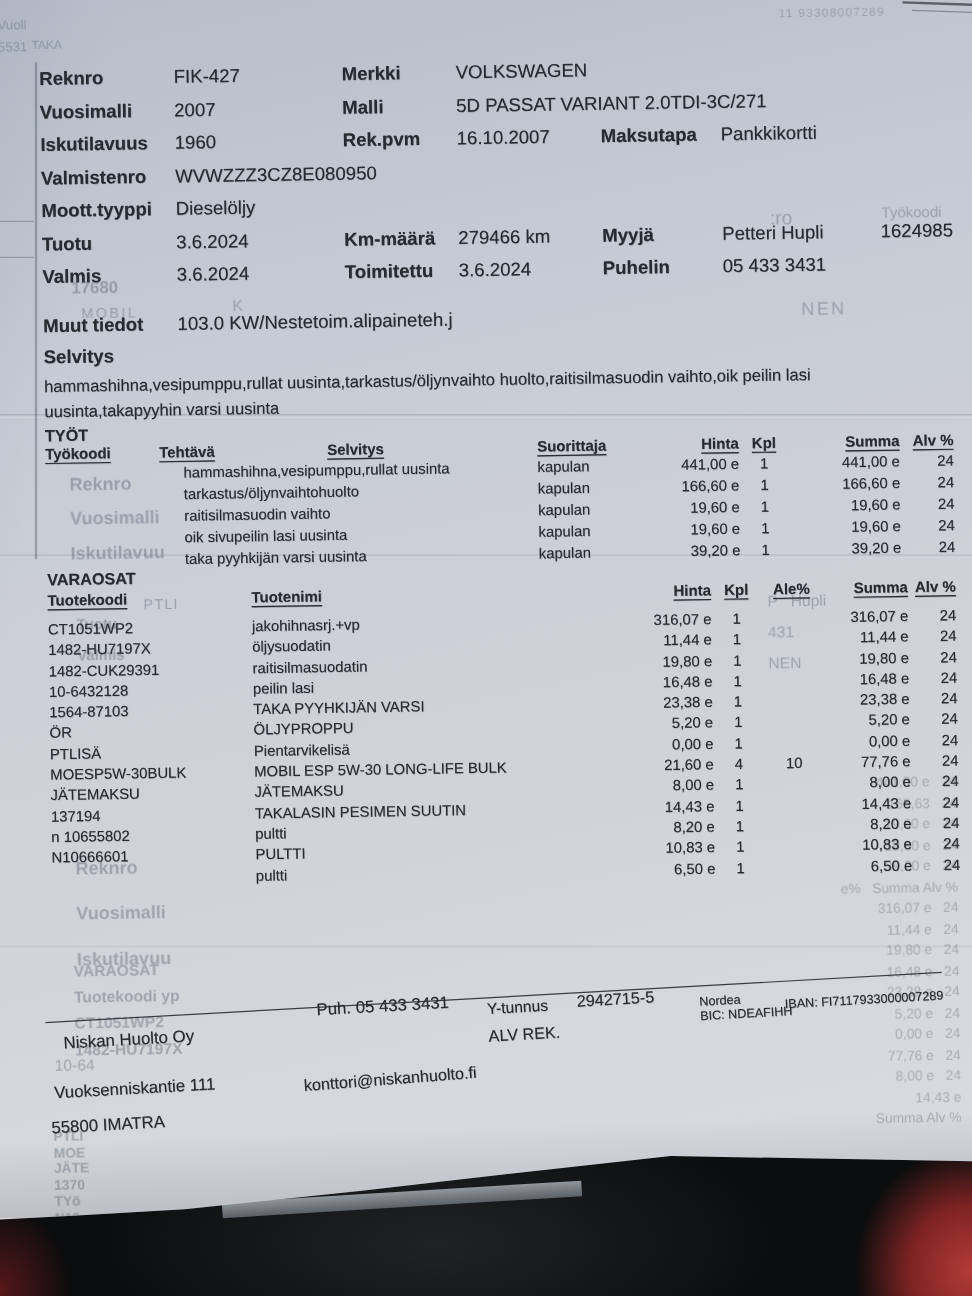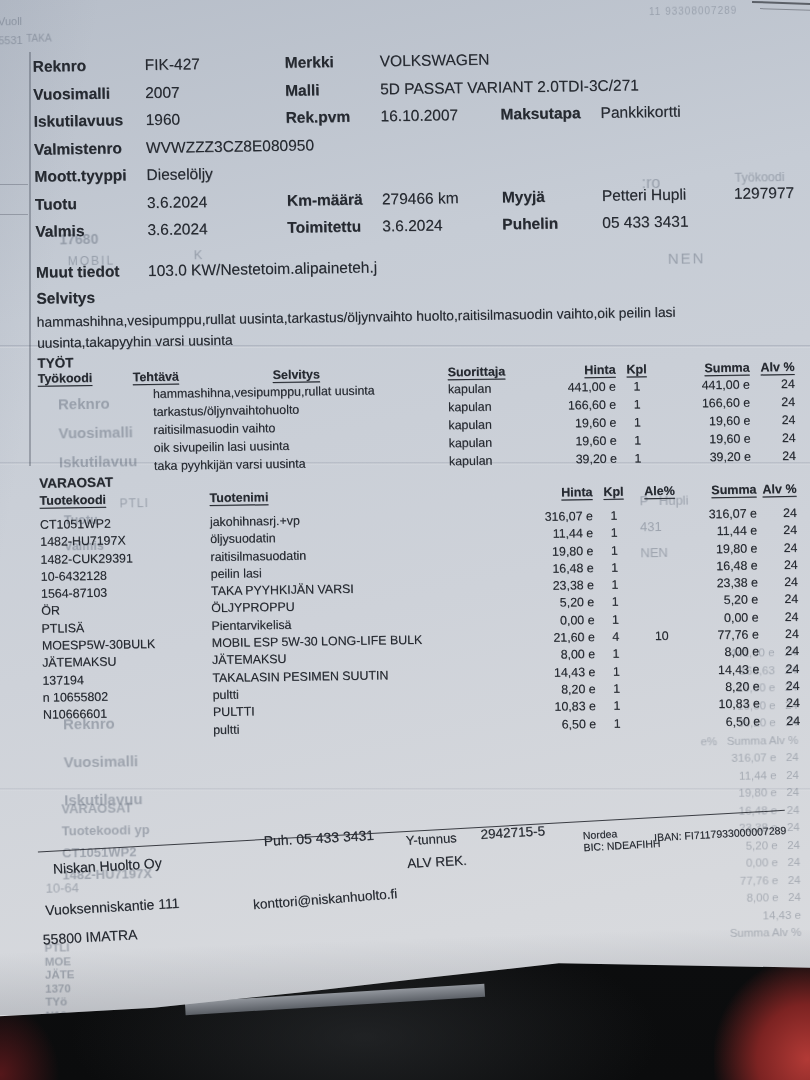--- a/index.html
+++ b/index.html
@@ -227,21 +227,21 @@
           <span class="lab wA-l">Moott.tyyppi</span>
           <span>Dieselöljy</span>
         </div>
         <div class="hrow">
           <span class="lab wA-l">Tuotu</span>
           <span class="wA-v">3.6.2024</span>
           <span class="lab wB-l">Km-määrä</span>
           <span class="wB-v">279466 km</span>
           <span class="lab wC-l">Myyjä</span>
           <span class="wC-v">Petteri Hupli</span>
-          <span>1297977</span>
+          <span>1624985</span>
         </div>
         <div class="hrow">
           <span class="lab wA-l">Valmis</span>
           <span class="wA-v">3.6.2024</span>
           <span class="lab wB-l">Toimitettu</span>
           <span class="wB-v">3.6.2024</span>
           <span class="lab wC-l">Puhelin</span>
           <span>05 433 3431</span>
         </div>
       </div>

